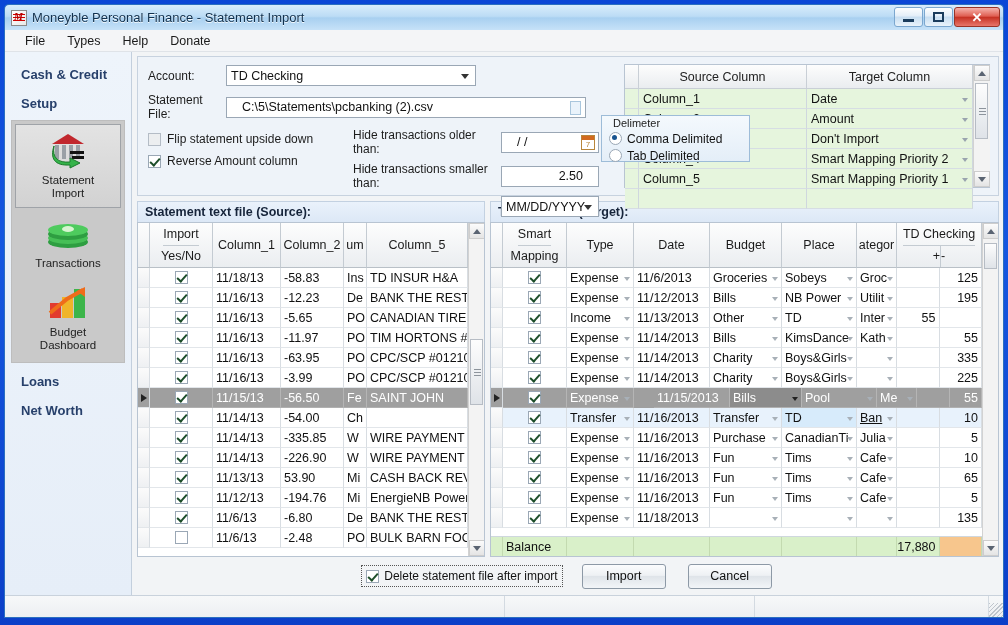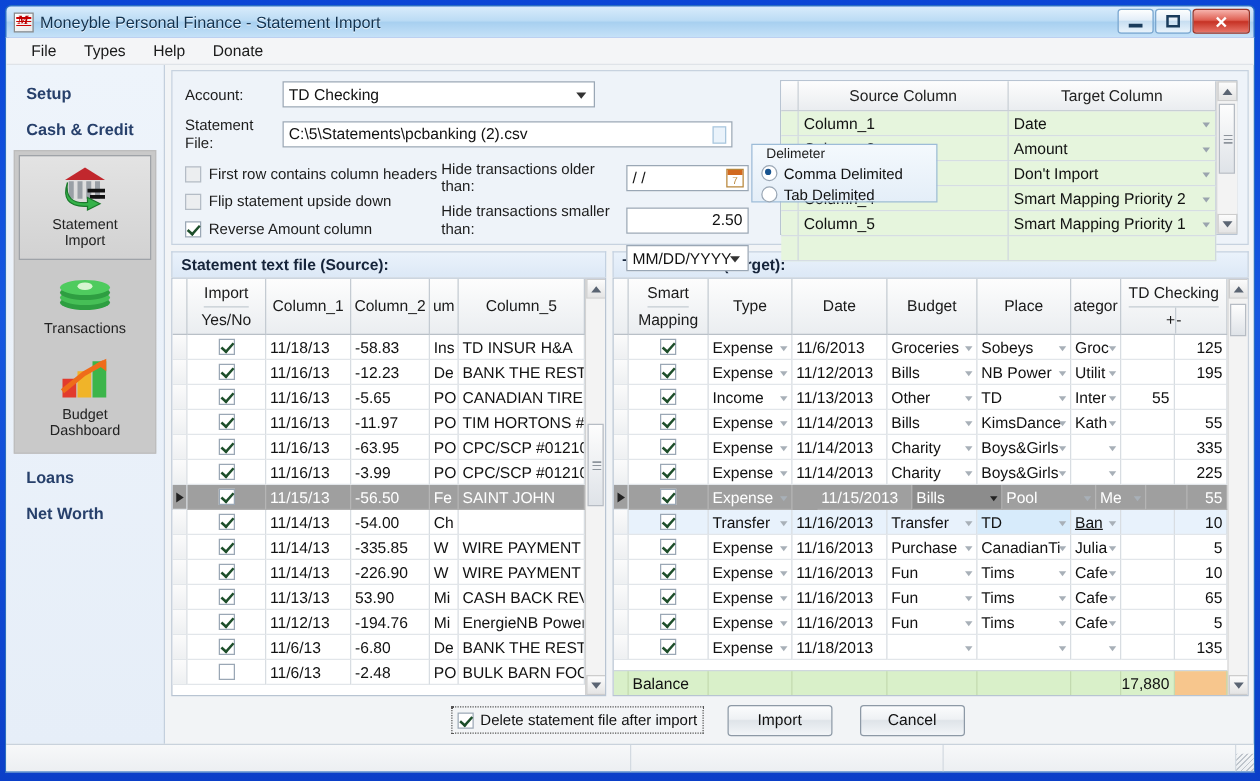--- a/index.html
+++ b/index.html
@@ -122,21 +122,21 @@
     display: flex; align-items: center; padding: 0 4px;
     font-size: 12.5px; color: #111; position: relative;
   }
   .combo .arrow {
     position: absolute; right: 6px; top: 50%; margin-top: -2px;
     width: 0; height: 0; border-left: 4px solid transparent;
     border-right: 4px solid transparent; border-top: 5px solid #333;
   }
   .txtbox {
     height: 21px; background: #fff; border: 1px solid #9aa7b5;
-    display: flex; align-items: center; padding: 0 4px;
+    display: flex; align-items: center; padding: 0 15px;
     font-size: 12.5px; color: #111;
   }
   .cbrow { display: flex; align-items: center; gap: 6px; height: 22px; font-size: 12px; color: #1c1c1c; }
   .cb {
     width: 13px; height: 13px; border: 1px solid #9aa7b5; background: #fff;
     flex: none; position: relative;
   }
   .cb.dis { background: #eceef0; border-color: #b4bcc6; }
   .cb.on:after {
     content: ""; position: absolute; left: 3px; top: 0px;
@@ -298,22 +298,22 @@
     <div class="menubar">
       <div class="menu-item">File</div>
       <div class="menu-item">Types</div>
       <div class="menu-item">Help</div>
       <div class="menu-item">Donate</div>
     </div>
 
     <div class="body-row">
 
       <div class="sidebar">
+        <div class="side-head">Cash &amp; Credit</div>
         <div class="side-head">Setup</div>
-        <div class="side-head">Cash &amp; Credit</div>
 
         <div class="side-group">
           <div class="side-btn active">
             <div class="side-ico">
               <svg width="40" height="38" viewBox="0 0 40 38">
                 <polygon points="20,2 36,12 4,12" fill="#c1272d"></polygon>
                 <rect x="7" y="13" width="4" height="14" fill="#9aa0a6"></rect>
                 <rect x="14" y="13" width="4" height="14" fill="#9aa0a6"></rect>
                 <rect x="21" y="13" width="4" height="14" fill="#9aa0a6"></rect>
                 <rect x="28" y="13" width="4" height="14" fill="#9aa0a6"></rect>
@@ -374,24 +374,20 @@
               <div class="txtbox" style="width:360px;position:relative">
                 <span>C:\5\Statements\pcbanking (2).csv</span>
                 <span style="position:absolute;right:4px;top:3px;width:11px;height:14px;background:#eaf3fb;border:1px solid #a9c6dd;"></span>
               </div>
             </div>
 
             <div style="display:flex;gap:0;margin-top:4px">
               <div style="width:205px">
                 <div class="cbrow">
                   <span class="cb dis"></span>
-                  <span>First row contains column headers</span>
-                </div>
-                <div class="cbrow">
-                  <span class="cb dis"></span>
                   <span>Flip statement upside down</span>
                 </div>
                 <div class="cbrow">
                   <span class="cb on"></span>
                   <span>Reverse Amount column</span>
                 </div>
               </div>
 
               <div style="flex:1">
                 <div class="frow" style="margin-bottom:6px">

